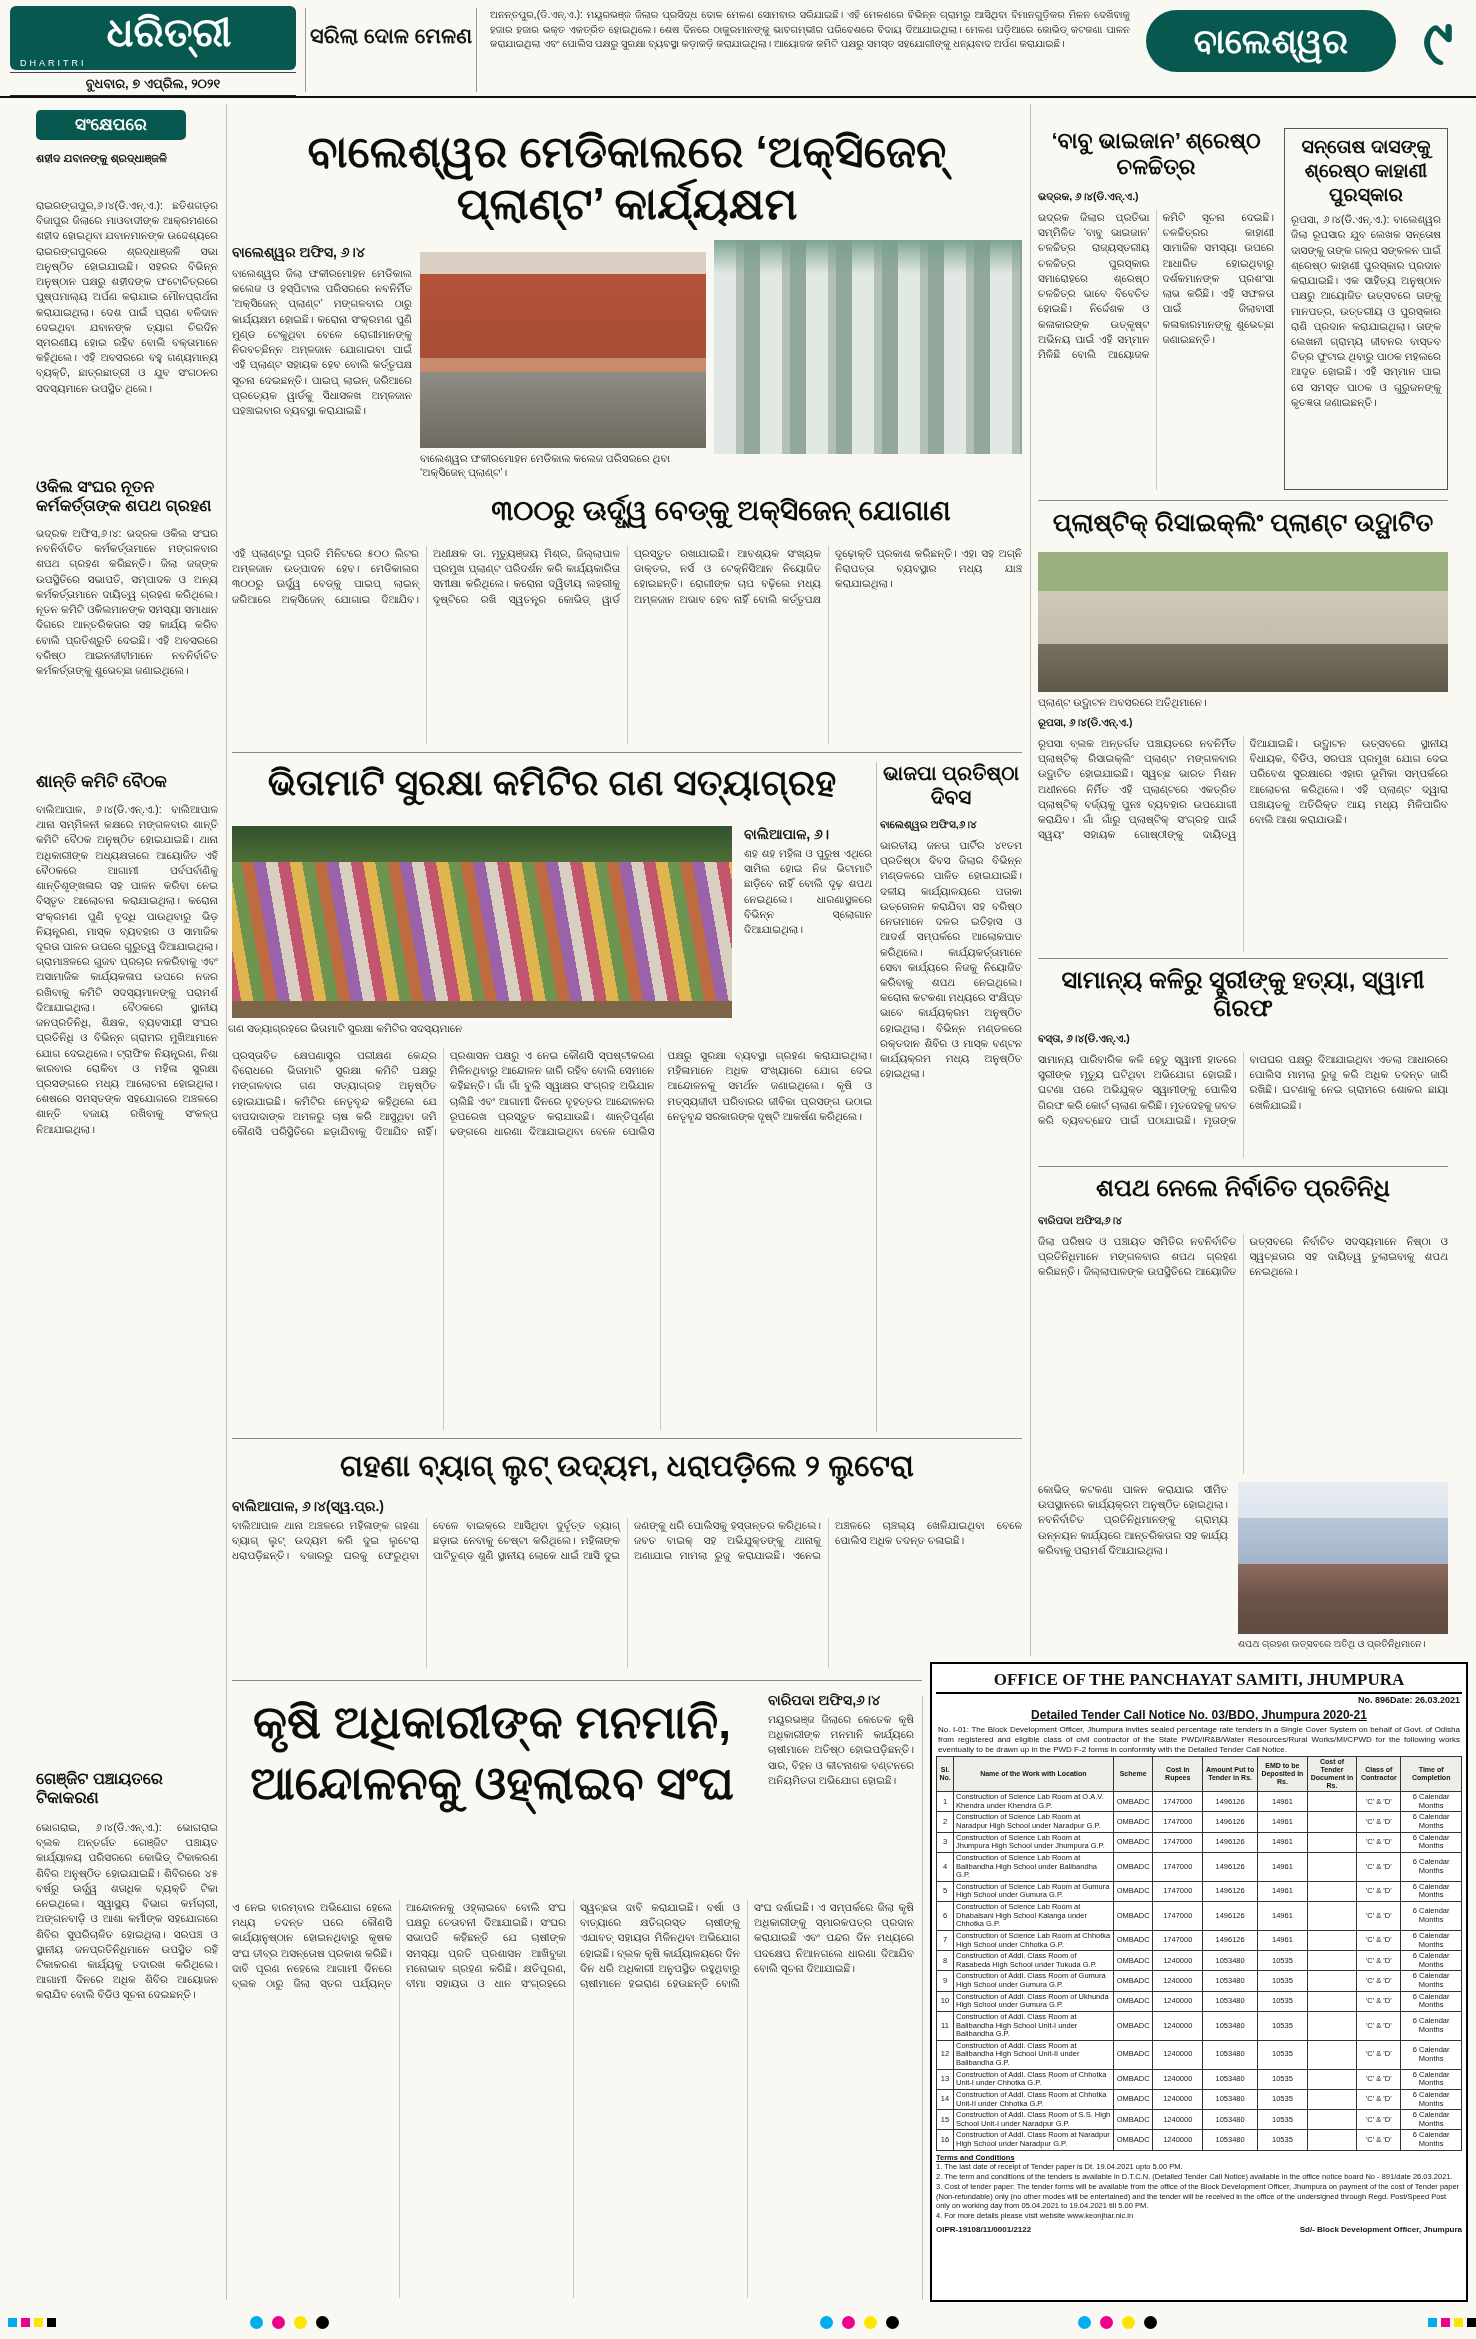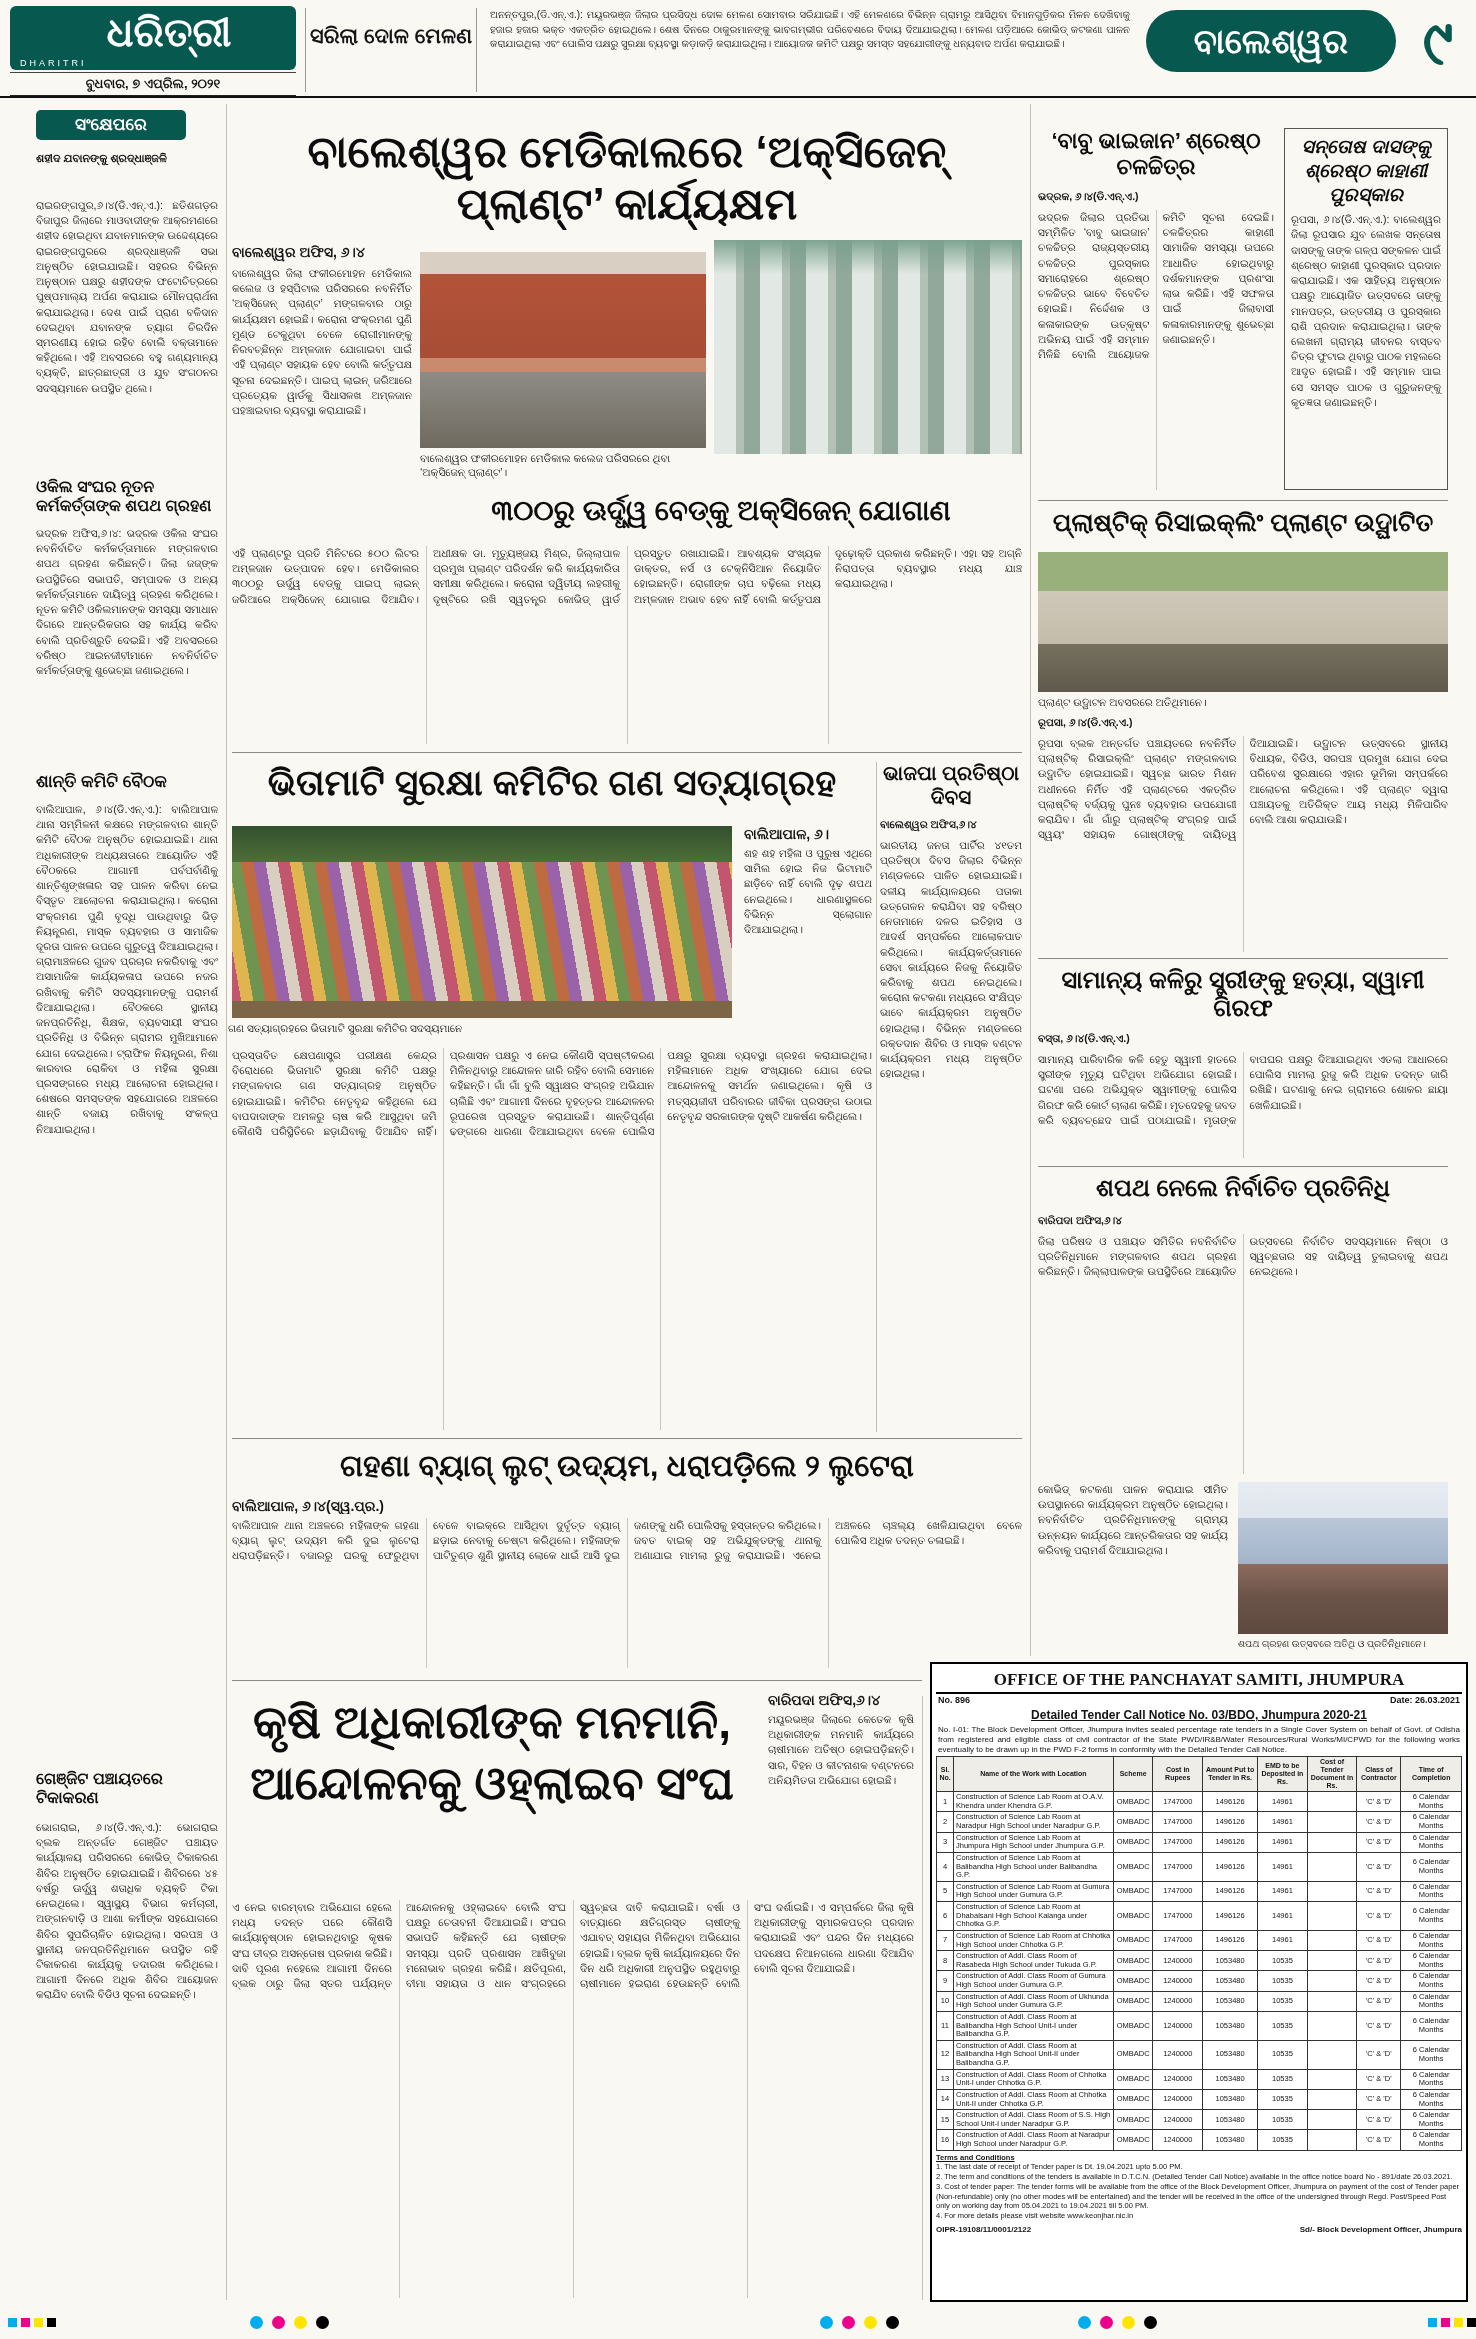--- a/index.html
+++ b/index.html
@@ -129,21 +129,21 @@
   <div class="abs headline" style="left:232px;top:1692px;width:520px;height:158px;font-size:46px;line-height:1.32;">କୃଷି ଅଧିକାରୀଙ୍କ ମନମାନି, ଆନ୍ଦୋଳନକୁ ଓହ୍ଲାଇବ ସଂଘ</div>
   <div class="abs dateline" style="left:768px;top:1692px;width:146px;height:16px;">ବାରିପଦା ଅଫିସ,୬।୪</div>
   <div class="abs body-text" style="left:768px;top:1712px;width:146px;height:176px;">ମୟୂରଭଞ୍ଜ ଜିଲାରେ କେତେକ କୃଷି ଅଧିକାରୀଙ୍କ ମନମାନି କାର୍ଯ୍ୟରେ ଚାଷୀମାନେ ଅତିଷ୍ଠ ହୋଇପଡ଼ିଛନ୍ତି। ସାର, ବିହନ ଓ କୀଟନାଶକ ବଣ୍ଟନରେ ଅନିୟମିତତା ଅଭିଯୋଗ ହୋଇଛି।</div>
   <div class="abs body-text cols-4" style="left:232px;top:1900px;width:682px;height:398px;">ଏ ନେଇ ବାରମ୍ବାର ଅଭିଯୋଗ ହେଲେ ମଧ୍ୟ ତଦନ୍ତ ପରେ କୌଣସି କାର୍ଯ୍ୟାନୁଷ୍ଠାନ ହୋଇନଥିବାରୁ କୃଷକ ସଂଘ ତୀବ୍ର ଅସନ୍ତୋଷ ପ୍ରକାଶ କରିଛି। ଦାବି ପୂରଣ ନହେଲେ ଆଗାମୀ ଦିନରେ ବ୍ଲକ ଠାରୁ ଜିଲା ସ୍ତର ପର୍ଯ୍ୟନ୍ତ ଆନ୍ଦୋଳନକୁ ଓହ୍ଲାଇବେ ବୋଲି ସଂଘ ପକ୍ଷରୁ ଚେତାବନୀ ଦିଆଯାଇଛି। ସଂଘର ସଭାପତି କହିଛନ୍ତି ଯେ ଚାଷୀଙ୍କ ସମସ୍ୟା ପ୍ରତି ପ୍ରଶାସନ ଆଖିବୁଜା ମନୋଭାବ ଗ୍ରହଣ କରିଛି। କ୍ଷତିପୂରଣ, ବୀମା ସହାୟତା ଓ ଧାନ ସଂଗ୍ରହରେ ସ୍ୱଚ୍ଛତା ଦାବି କରାଯାଇଛି। ବର୍ଷା ଓ ବାତ୍ୟାରେ କ୍ଷତିଗ୍ରସ୍ତ ଚାଷୀଙ୍କୁ ଏଯାବତ୍ ସହାୟତା ମିଳିନଥିବା ଅଭିଯୋଗ ହୋଇଛି। ବ୍ଲକ କୃଷି କାର୍ଯ୍ୟାଳୟରେ ଦିନ ଦିନ ଧରି ଅଧିକାରୀ ଅନୁପସ୍ଥିତ ରହୁଥିବାରୁ ଚାଷୀମାନେ ହଇରାଣ ହେଉଛନ୍ତି ବୋଲି ସଂଘ ଦର୍ଶାଇଛି। ଏ ସମ୍ପର୍କରେ ଜିଲା କୃଷି ଅଧିକାରୀଙ୍କୁ ସ୍ମାରକପତ୍ର ପ୍ରଦାନ କରାଯାଇଛି ଏବଂ ପନ୍ଦର ଦିନ ମଧ୍ୟରେ ପଦକ୍ଷେପ ନିଆନଗଲେ ଧାରଣା ଦିଆଯିବ ବୋଲି ସୂଚନା ଦିଆଯାଇଛି।</div>
 
   <div class="abs headline" style="left:1038px;top:128px;width:236px;height:58px;font-size:22px;">‘ବାବୁ ଭାଇଜାନ’ ଶ୍ରେଷ୍ଠ ଚଳଚ୍ଚିତ୍ର</div>
   <div class="abs dateline" style="left:1038px;top:190px;width:236px;height:16px;font-size:10.5px;">ଭଦ୍ରକ, ୬।୪(ଡି.ଏନ୍.ଏ.)</div>
   <div class="abs body-text cols-2" style="left:1038px;top:210px;width:236px;height:280px;">ଭଦ୍ରକ ଜିଲାର ପ୍ରତିଭା ସମ୍ମିଳିତ ‘ବାବୁ ଭାଇଜାନ’ ଚଳଚ୍ଚିତ୍ର ରାଜ୍ୟସ୍ତରୀୟ ଚଳଚ୍ଚିତ୍ର ପୁରସ୍କାର ସମାରୋହରେ ଶ୍ରେଷ୍ଠ ଚଳଚ୍ଚିତ୍ର ଭାବେ ବିବେଚିତ ହୋଇଛି। ନିର୍ଦ୍ଦେଶକ ଓ କଳାକାରଙ୍କ ଉତ୍କୃଷ୍ଟ ଅଭିନୟ ପାଇଁ ଏହି ସମ୍ମାନ ମିଳିଛି ବୋଲି ଆୟୋଜକ କମିଟି ସୂଚନା ଦେଇଛି। ଚଳଚ୍ଚିତ୍ରର କାହାଣୀ ସାମାଜିକ ସମସ୍ୟା ଉପରେ ଆଧାରିତ ହୋଇଥିବାରୁ ଦର୍ଶକମାନଙ୍କ ପ୍ରଶଂସା ଲାଭ କରିଛି। ଏହି ସଫଳତା ପାଇଁ ଜିଲାବାସୀ କଳାକାରମାନଙ୍କୁ ଶୁଭେଚ୍ଛା ଜଣାଇଛନ୍ତି।</div>
 
   <div class="abs" style="left:1284px;top:128px;width:164px;height:362px;border:1px solid #555;box-sizing:border-box;padding:6px;">
-    <div class="headline" style="font-size:19px;line-height:1.25;font-style:italic;">ସନ୍ତୋଷ ଦାସଙ୍କୁ ଶ୍ରେଷ୍ଠ କାହାଣୀ ପୁରସ୍କାର</div>
+    <div class="headline" style="font-size:19px;line-height:1.25;">ସନ୍ତୋଷ ଦାସଙ୍କୁ ଶ୍ରେଷ୍ଠ କାହାଣୀ ପୁରସ୍କାର</div>
     <div class="body-text" style="margin-top:6px;">ରୂପସା, ୬।୪(ଡି.ଏନ୍.ଏ.): ବାଲେଶ୍ୱର ଜିଲା ରୂପସାର ଯୁବ ଲେଖକ ସନ୍ତୋଷ ଦାସଙ୍କୁ ତାଙ୍କ ଗଳ୍ପ ସଙ୍କଳନ ପାଇଁ ଶ୍ରେଷ୍ଠ କାହାଣୀ ପୁରସ୍କାର ପ୍ରଦାନ କରାଯାଇଛି। ଏକ ସାହିତ୍ୟ ଅନୁଷ୍ଠାନ ପକ୍ଷରୁ ଆୟୋଜିତ ଉତ୍ସବରେ ତାଙ୍କୁ ମାନପତ୍ର, ଉତ୍ତରୀୟ ଓ ପୁରସ୍କାର ରାଶି ପ୍ରଦାନ କରାଯାଇଥିଲା। ତାଙ୍କ ଲେଖନୀ ଗ୍ରାମ୍ୟ ଜୀବନର ବାସ୍ତବ ଚିତ୍ର ଫୁଟାଇ ଥିବାରୁ ପାଠକ ମହଲରେ ଆଦୃତ ହୋଇଛି। ଏହି ସମ୍ମାନ ପାଇ ସେ ସମସ୍ତ ପାଠକ ଓ ଗୁରୁଜନଙ୍କୁ କୃତଜ୍ଞତା ଜଣାଇଛନ୍ତି।</div>
   </div>
 
   <div class="abs h-divider" style="left:1038px;top:500px;width:410px;height:0;"></div>
 
   <div class="abs headline" style="left:1038px;top:508px;width:410px;height:38px;font-size:25px;">ପ୍ଲାଷ୍ଟିକ୍ ରିସାଇକ୍ଲିଂ ପ୍ଲାଣ୍ଟ ଉଦ୍ଘାଟିତ</div>
   <div class="abs photo photo-plastic" style="left:1038px;top:552px;width:410px;height:140px;"></div>
   <div class="abs caption" style="left:1038px;top:696px;width:410px;height:16px;">ପ୍ଲାଣ୍ଟ ଉଦ୍ଘାଟନ ଅବସରରେ ଅତିଥିମାନେ।</div>
   <div class="abs dateline" style="left:1038px;top:716px;width:200px;height:16px;font-size:10.5px;">ରୂପସା, ୬।୪(ଡି.ଏନ୍.ଏ.)</div>
   <div class="abs body-text cols-2" style="left:1038px;top:736px;width:410px;height:216px;">ରୂପସା ବ୍ଲକ ଅନ୍ତର୍ଗତ ପଞ୍ଚାୟତରେ ନବନିର୍ମିତ ପ୍ଲାଷ୍ଟିକ୍ ରିସାଇକ୍ଲିଂ ପ୍ଲାଣ୍ଟ ମଙ୍ଗଳବାର ଉଦ୍ଘାଟିତ ହୋଇଯାଇଛି। ସ୍ୱଚ୍ଛ ଭାରତ ମିଶନ ଅଧୀନରେ ନିର୍ମିତ ଏହି ପ୍ଲାଣ୍ଟରେ ଏକତ୍ରିତ ପ୍ଲାଷ୍ଟିକ୍ ବର୍ଜ୍ୟକୁ ପୁନଃ ବ୍ୟବହାର ଉପଯୋଗୀ କରାଯିବ। ଗାଁ ଗାଁରୁ ପ୍ଲାଷ୍ଟିକ୍ ସଂଗ୍ରହ ପାଇଁ ସ୍ୱୟଂ ସହାୟକ ଗୋଷ୍ଠୀଙ୍କୁ ଦାୟିତ୍ୱ ଦିଆଯାଇଛି। ଉଦ୍ଘାଟନ ଉତ୍ସବରେ ସ୍ଥାନୀୟ ବିଧାୟକ, ବିଡିଓ, ସରପଞ୍ଚ ପ୍ରମୁଖ ଯୋଗ ଦେଇ ପରିବେଶ ସୁରକ୍ଷାରେ ଏହାର ଭୂମିକା ସମ୍ପର୍କରେ ଆଲୋଚନା କରିଥିଲେ। ଏହି ପ୍ଲାଣ୍ଟ ଦ୍ୱାରା ପଞ୍ଚାୟତକୁ ଅତିରିକ୍ତ ଆୟ ମଧ୍ୟ ମିଳିପାରିବ ବୋଲି ଆଶା କରାଯାଉଛି।</div>
@@ -158,21 +158,21 @@
 
   <div class="abs headline" style="left:1038px;top:1174px;width:410px;height:36px;font-size:24px;">ଶପଥ ନେଲେ ନିର୍ବାଚିତ ପ୍ରତିନିଧି</div>
   <div class="abs dateline" style="left:1038px;top:1214px;width:200px;height:16px;font-size:10.5px;">ବାରିପଦା ଅଫିସ,୬।୪</div>
   <div class="abs body-text cols-2" style="left:1038px;top:1234px;width:410px;height:240px;">ଜିଲା ପରିଷଦ ଓ ପଞ୍ଚାୟତ ସମିତିର ନବନିର୍ବାଚିତ ପ୍ରତିନିଧିମାନେ ମଙ୍ଗଳବାର ଶପଥ ଗ୍ରହଣ କରିଛନ୍ତି। ଜିଲ୍ଲାପାଳଙ୍କ ଉପସ୍ଥିତିରେ ଆୟୋଜିତ ଉତ୍ସବରେ ନିର୍ବାଚିତ ସଦସ୍ୟମାନେ ନିଷ୍ଠା ଓ ସ୍ୱଚ୍ଛତାର ସହ ଦାୟିତ୍ୱ ତୁଲାଇବାକୁ ଶପଥ ନେଇଥିଲେ।</div>
   <div class="abs body-text" style="left:1038px;top:1482px;width:190px;height:172px;">କୋଭିଡ୍ କଟକଣା ପାଳନ କରାଯାଇ ସୀମିତ ଉପସ୍ଥାନରେ କାର୍ଯ୍ୟକ୍ରମ ଅନୁଷ୍ଠିତ ହୋଇଥିଲା। ନବନିର୍ବାଚିତ ପ୍ରତିନିଧିମାନଙ୍କୁ ଗ୍ରାମ୍ୟ ଉନ୍ନୟନ କାର୍ଯ୍ୟରେ ଆନ୍ତରିକତାର ସହ କାର୍ଯ୍ୟ କରିବାକୁ ପରାମର୍ଶ ଦିଆଯାଇଥିଲା।</div>
   <div class="abs photo photo-oath" style="left:1238px;top:1482px;width:210px;height:152px;"></div>
   <div class="abs caption" style="left:1238px;top:1638px;width:210px;height:16px;font-size:9.5px;">ଶପଥ ଗ୍ରହଣ ଉତ୍ସବରେ ଅତିଥି ଓ ପ୍ରତିନିଧିମାନେ।</div>
 
   <div id="tender-box" class="abs" style="left:930px;top:1662px;width:538px;height:640px;padding:4px;box-sizing:border-box;">
     <div id="tender-title">OFFICE OF THE PANCHAYAT SAMITI, JHUMPURA</div>
-    <div style="display:flex;justify-content:space-between;padding:1px 2px;gap:16px;">
+    <div style="display:flex;justify-content:flex-end;padding:1px 2px;">
       <span class="tender-meta">No. 896</span>
       <span class="tender-meta">Date: 26.03.2021</span>
     </div>
     <div id="tender-subtitle">Detailed Tender Call Notice No. 03/BDO, Jhumpura 2020-21</div>
     <div id="tender-intro">No. I-01: The Block Development Officer, Jhumpura invites sealed percentage rate tenders in a Single Cover System on behalf of Govt. of Odisha from registered and eligible class of civil contractor of the State PWD/IR&amp;B/Water Resources/Rural Works/MI/CPWD for the following works eventually to be drawn up in the PWD F-2 forms in conformity with the Detailed Tender Call Notice.</div>
     <table id="tender-table">
       <thead>
           <tr>
             <th>Sl. No.</th>
             <th>Name of the Work with Location</th>

